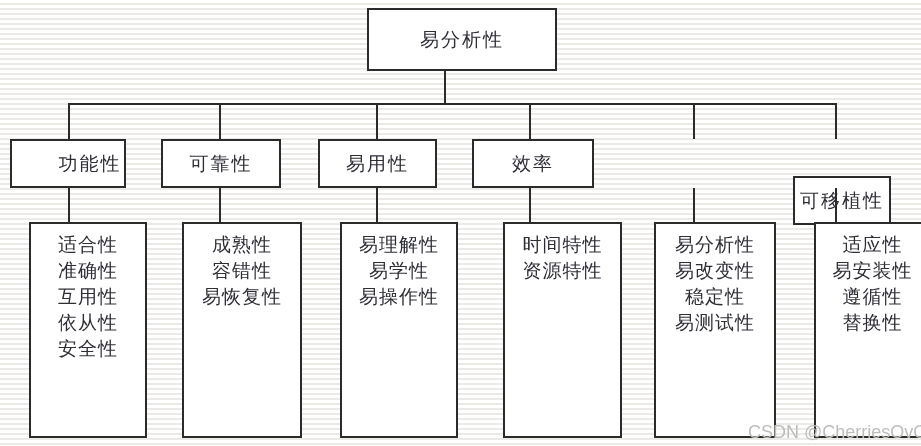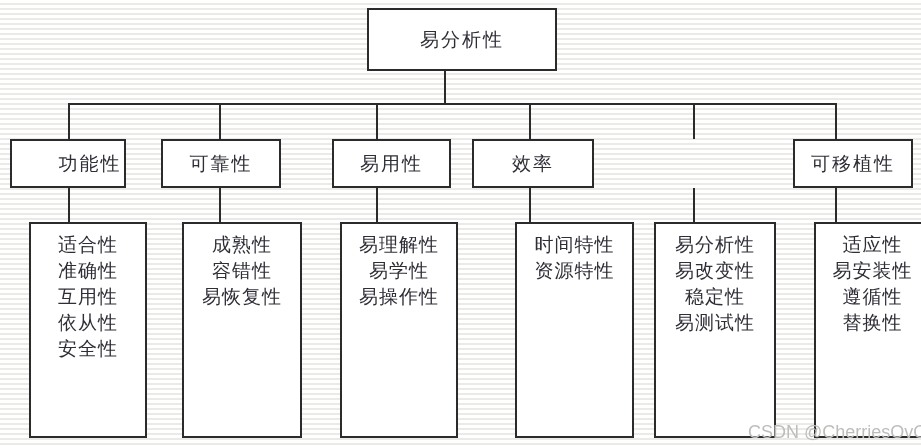--- a/index.html
+++ b/index.html
@@ -34,24 +34,24 @@
     line-height:26px;
     letter-spacing:1px;
     white-space:nowrap;
   }
   .conn{position:absolute;background:#2b2b2b;}
   .conn-v{width:2px;}
   .conn-h{height:2px;}
   
   .b0{left:10px;width:116px;padding-left:44px;} .l0{left:8px;width:118px;}
   .b1{left:161px;width:120px;} .l1{left:161px;width:120px;}
-  .b2{left:332px;width:119px;} .l2{left:319px;width:118px;}
-  .b3{left:472px;width:122px;} .l3{left:494px;width:119px;}
+  .b2{left:318px;width:119px;} .l2{left:319px;width:118px;}
+  .b3{left:472px;width:122px;} .l3{left:482px;width:119px;}
   .b4{left:634px;width:123px;} .l4{left:633px;width:122px;}
-  .b5{left:793px;width:120px;} .l5{left:793px;width:117px;}
+  .b5{left:793px;width:98px;margin-top:37px;} .l5{left:793px;width:117px;}
   .watermark{
     position:absolute;
     left:748px;top:422px;
     font-family:"Liberation Sans","DejaVu Sans",sans-serif;
     font-size:18px;
     color:#bdbdbb;
     white-space:nowrap;
   }
 </style>
 </head>

